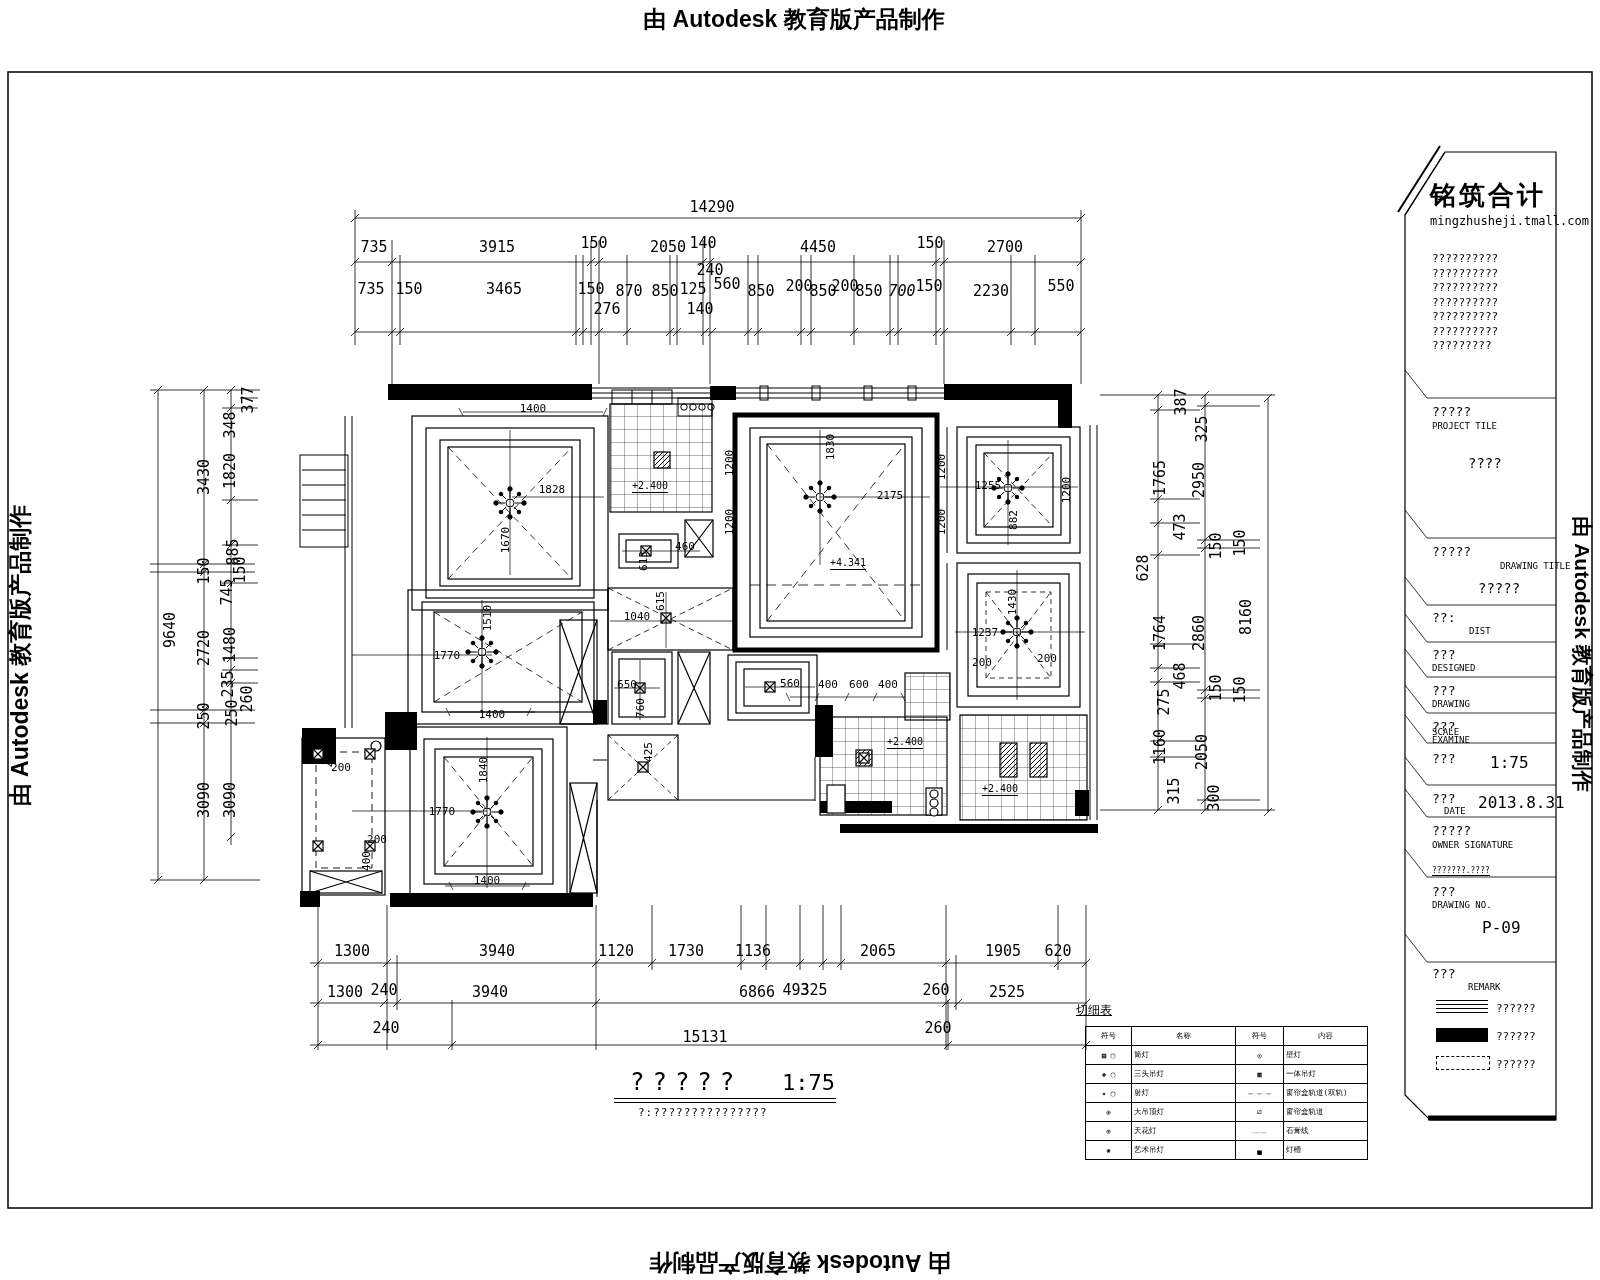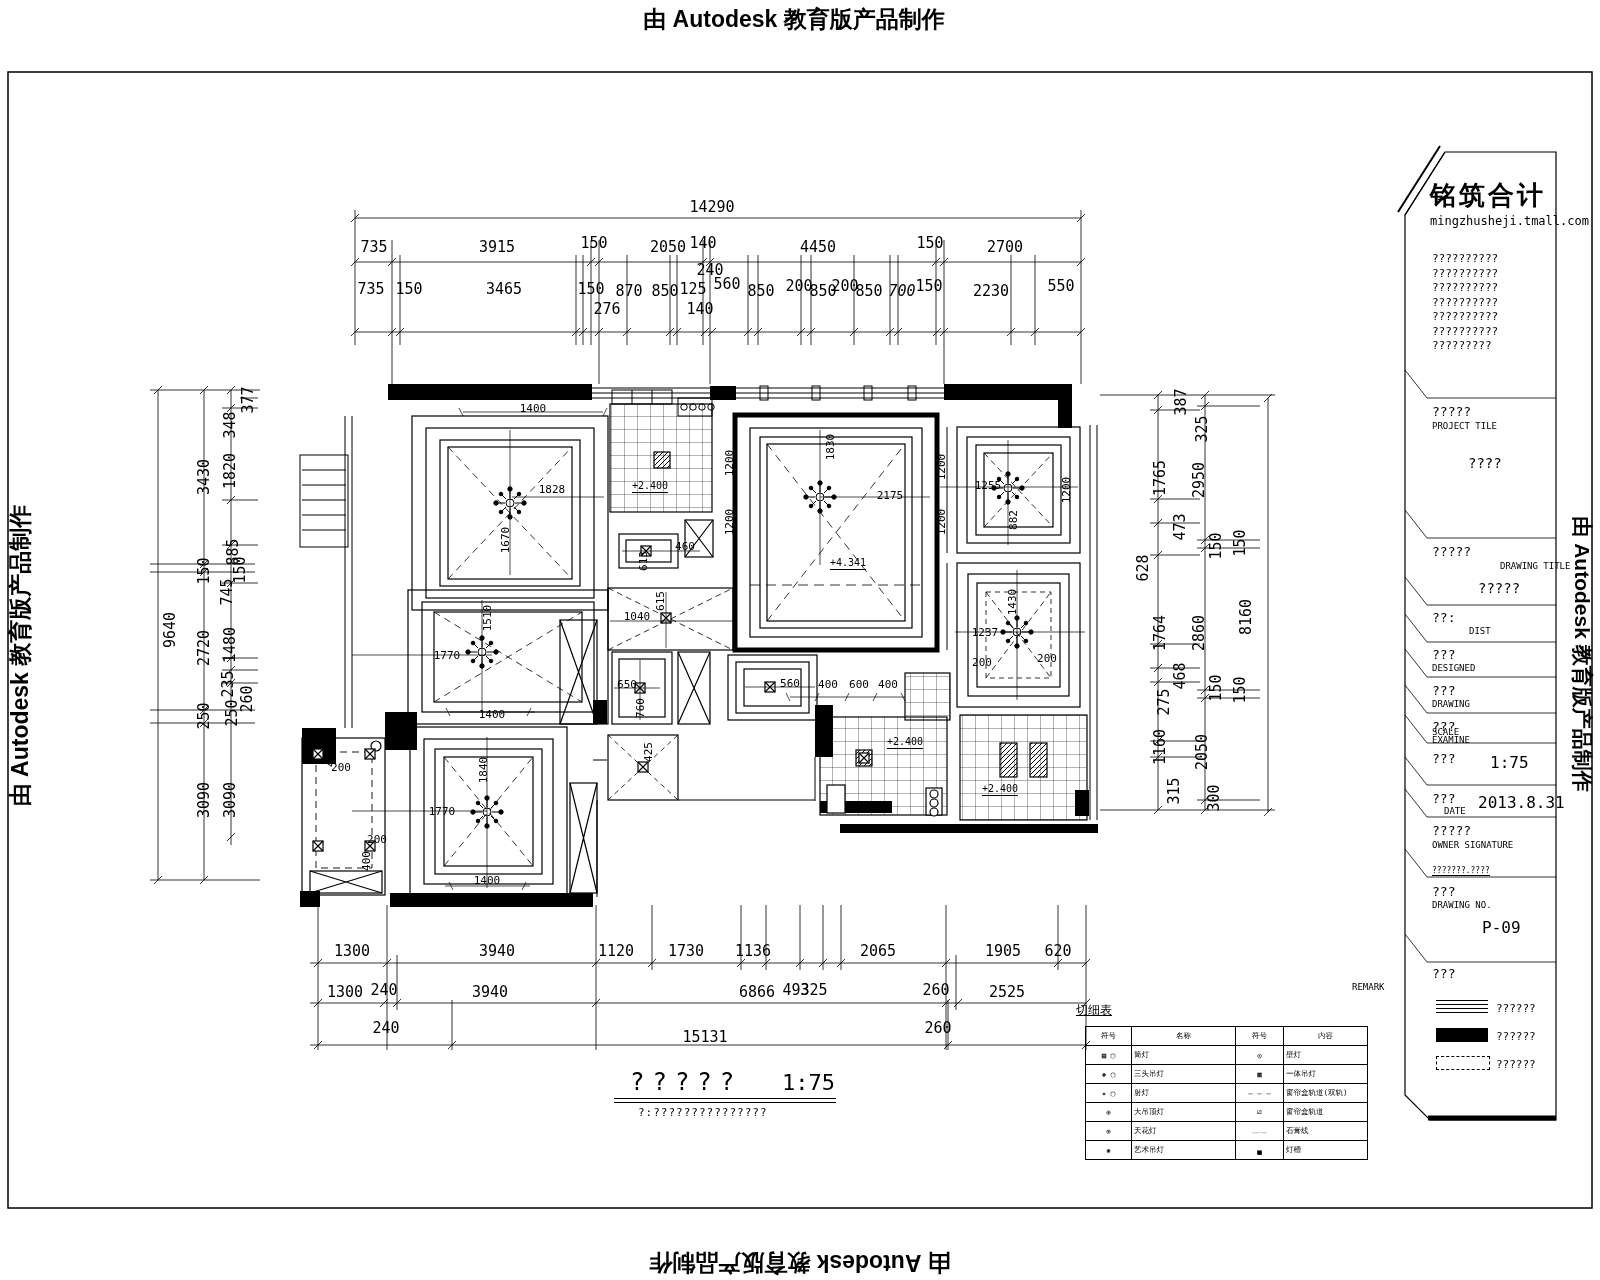--- a/index.html
+++ b/index.html
@@ -450,21 +450,21 @@
 
   <div class="tb flabel" style="left:1432px;top:823px;">?????</div>
   <div class="tb fsub" style="left:1432px;top:840px;">OWNER SIGNATURE</div>
 
   <div class="tb tiny" style="left:1432px;top:866px;">???????.????</div>
   <div class="tb flabel" style="left:1432px;top:884px;">???</div>
   <div class="tb fsub" style="left:1432px;top:900px;">DRAWING NO.</div>
   <div class="tb big" style="left:1482px;top:918px;">P-09</div>
 
   <div class="tb flabel" style="left:1432px;top:966px;">???</div>
-  <div class="tb fsub" style="left:1352px;top:982px;">REMARK</div>
+  <div class="tb fsub" style="left:1468px;top:982px;">REMARK</div>
   <div id="tb-legend">
       <div class="legsym lines" style="left: 1436px; top: 1000px;"></div>
       <div class="legtxt" style="left: 1496px; top: 1002px;">??????</div>
       <div class="legsym solid" style="left: 1436px; top: 1028px;"></div>
       <div class="legtxt" style="left: 1496px; top: 1030px;">??????</div>
       <div class="legsym dashed" style="left: 1436px; top: 1056px;"></div>
       <div class="legtxt" style="left: 1496px; top: 1058px;">??????</div>
     </div>
 
   <div class="ltitle">切细表</div>

